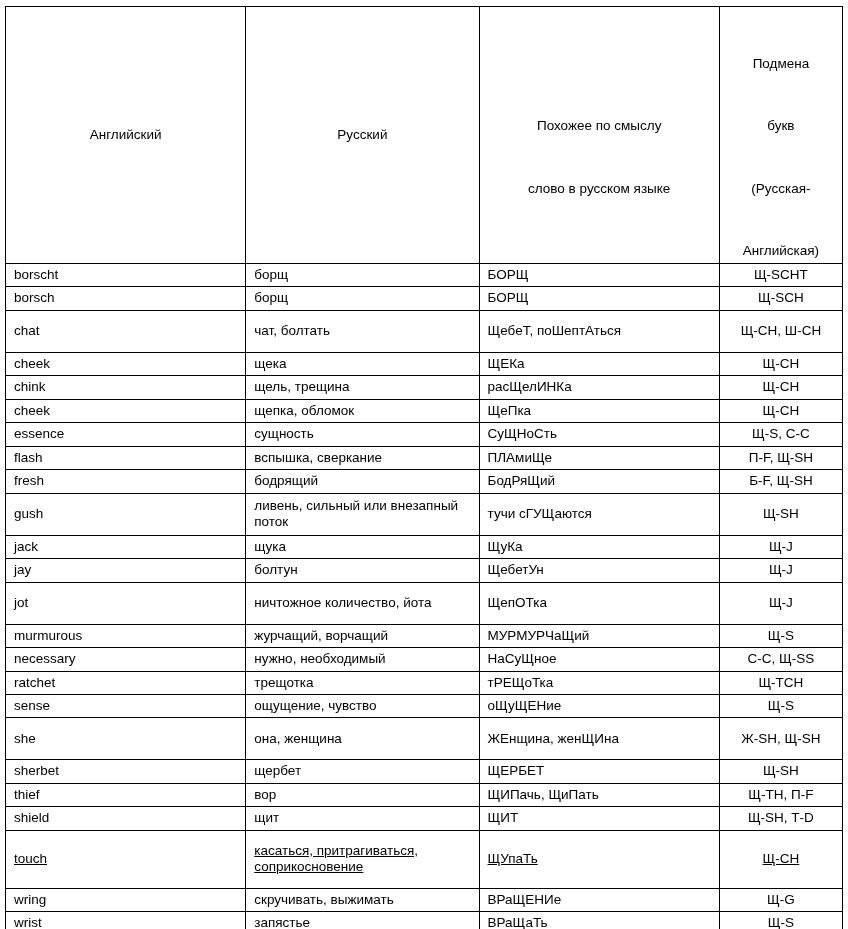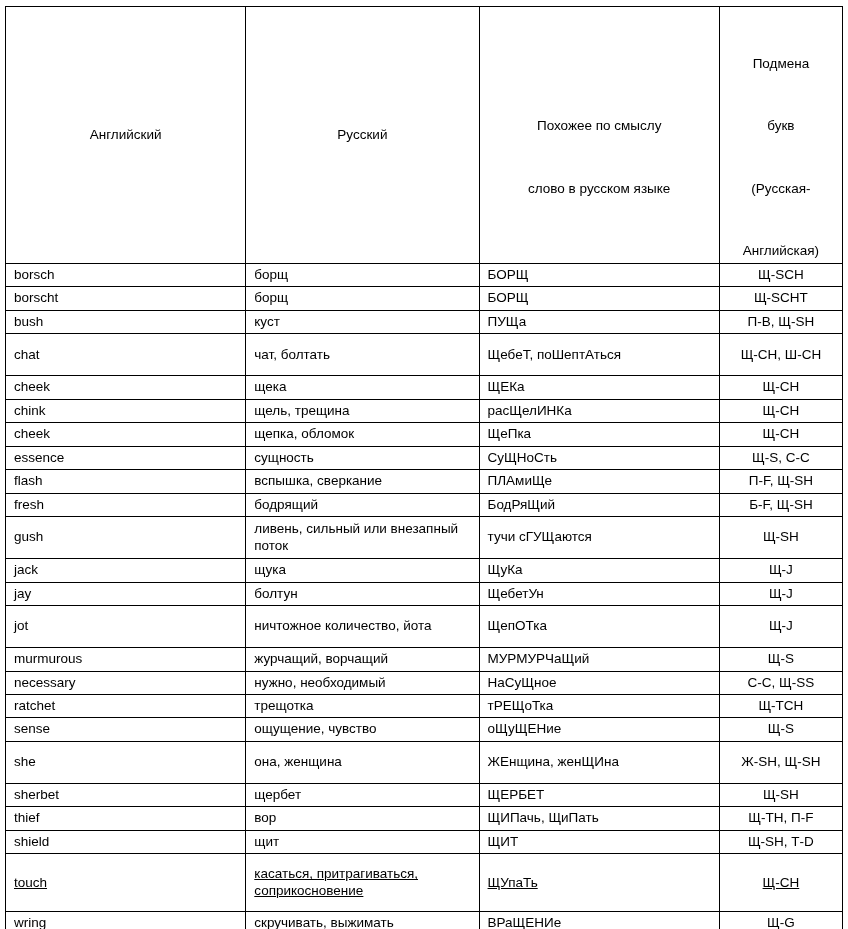--- a/index.html
+++ b/index.html
@@ -78,37 +78,31 @@
         <th>
           <span class="hdr-sub-line">Подмена</span>
           <span class="hdr-sub-line">букв</span>
           <span class="hdr-sub-line">(Русская-</span>
           <span class="hdr-sub-line">Английская)</span>
         </th>
       </tr>
     </thead>
     <tbody id="table-body">
         <tr>
+          <td class="en">borscht</td>
+          <td class="ru">борщ</td>
+          <td class="sim">БОРЩ</td>
+          <td class="sub">Щ-SCHT</td>
+        </tr>
+        <tr>
           <td class="en">borsch</td>
           <td class="ru">борщ</td>
           <td class="sim">БОРЩ</td>
           <td class="sub">Щ-SCH</td>
         </tr>
-        <tr>
-          <td class="en">borscht</td>
-          <td class="ru">борщ</td>
-          <td class="sim">БОРЩ</td>
-          <td class="sub">Щ-SCHT</td>
-        </tr>
-        <tr>
-          <td class="en">bush</td>
-          <td class="ru">куст</td>
-          <td class="sim">ПУЩа</td>
-          <td class="sub">П-В, Щ-SH</td>
-        </tr>
         <tr class="tall2">
           <td class="en">chat</td>
           <td class="ru">чат, болтать</td>
           <td class="sim">ЩебеТ, поШептАться</td>
           <td class="sub">Щ-CH, Ш-CH</td>
         </tr>
         <tr>
           <td class="en">cheek</td>
           <td class="ru">щека</td>
           <td class="sim">ЩЕКа</td>

